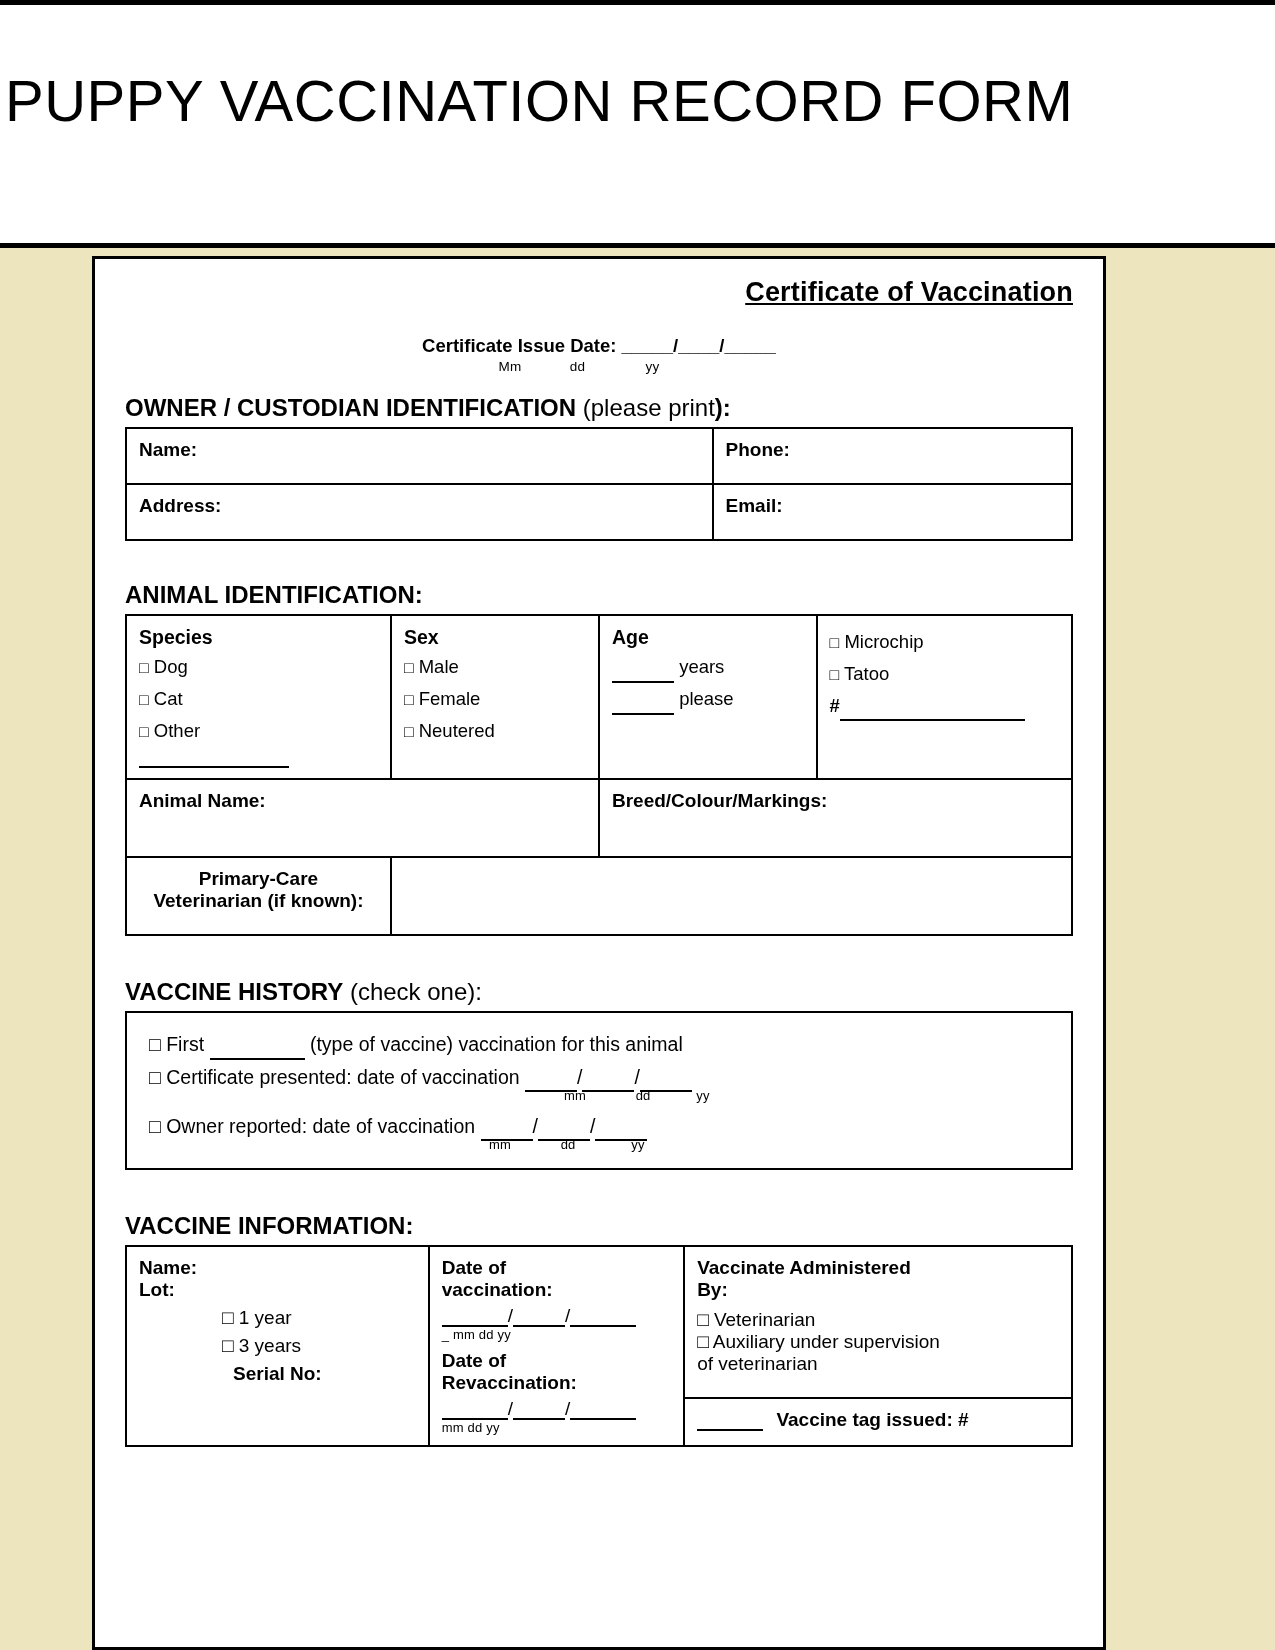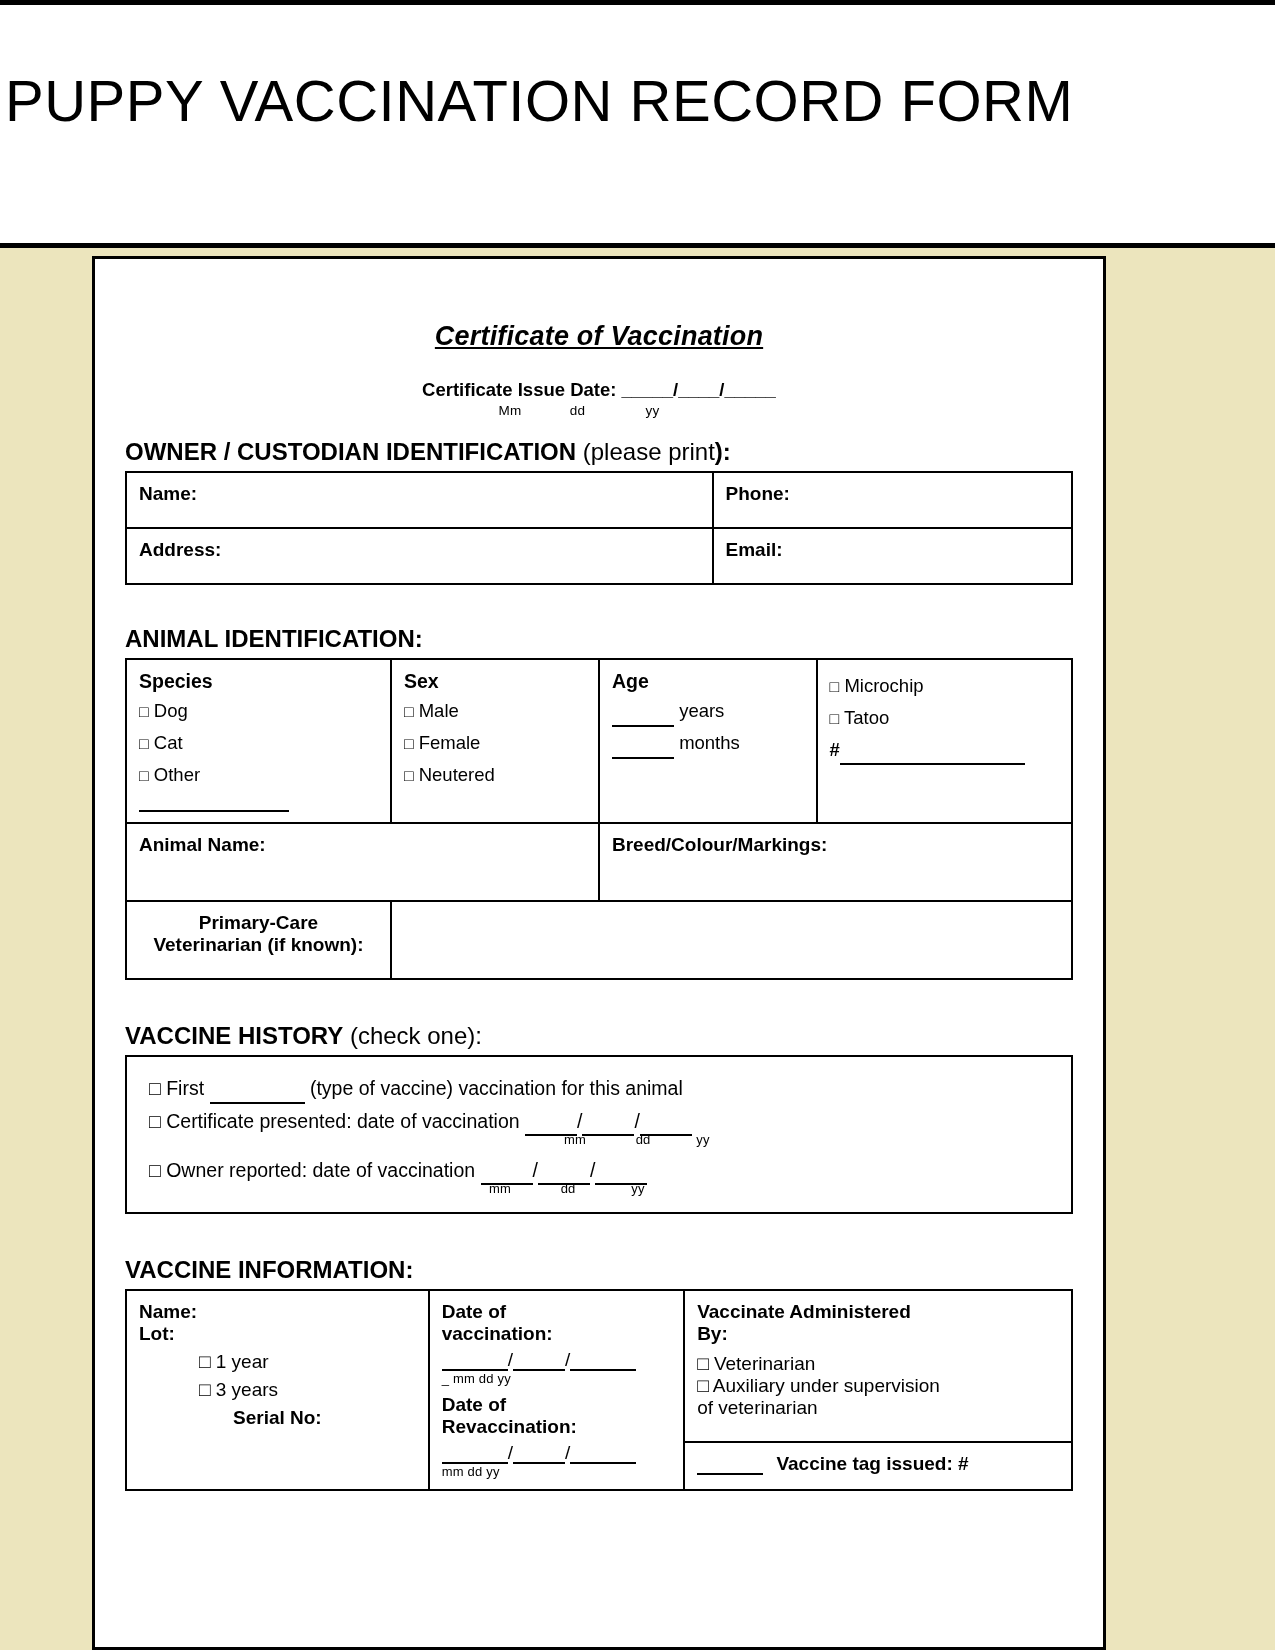--- a/index.html
+++ b/index.html
@@ -64,27 +64,26 @@
     border: 3px solid #000000;
     box-sizing: border-box;
     padding: 0;
   }
   .inner {
     position: relative;
     padding: 0 30px;
   }
 
   .cert-title {
-    text-align: center;
+    text-align: right;
     font-size: 27px;
     font-weight: bold;
     text-decoration: underline;
-    margin-top: 62px;
+    margin-top: 18px;
     letter-spacing: 0.2px;
-    font-style: italic;
   }
 
   .issue-date-row {
     text-align: center;
     margin-top: 27px;
     font-size: 18.5px;
     font-weight: bold;
   }
   .issue-date-labels {
     text-align: center;
@@ -177,21 +176,21 @@
   .ul-blank-sm {
     display: inline-block;
     border-bottom: 2px solid #000;
     width: 52px;
     height: 1px;
     vertical-align: bottom;
   }
 
   
   .vi td { padding: 10px 12px; font-size: 19.5px; }
-  .vi .ind { margin-left: 24px; padding-left: 36px; }
+  .vi .ind { margin-left: 47px; padding-left: 36px; }
   .vi .ul-date {
     display: inline-block;
     border-bottom: 2px solid #000;
     width: 66px;
     height: 1px;
     vertical-align: bottom;
   }
   .vi .ul-date-s {
     display: inline-block;
     border-bottom: 2px solid #000;
@@ -269,21 +268,21 @@
           </td>
           <td>
             <div class="colhead">Sex</div>
             <div class="chk"><span class="box">□</span> <span>Male</span></div>
             <div class="chk"><span class="box">□</span> <span>Female</span></div>
             <div class="chk"><span class="box">□</span> <span>Neutered</span></div>
           </td>
           <td>
             <div class="colhead">Age</div>
             <div class="chk"><span class="ul-small"></span> <span>years</span></div>
-            <div class="chk"><span class="ul-small"></span> <span>months</span></div>
+            <div class="chk"><span class="ul-small"></span> <span>please</span></div>
           </td>
           <td>
             <div class="chk"><span class="box">□</span> <span>Microchip</span></div>
             <div class="chk"><span class="box">□</span> <span>Tatoo</span></div>
             <div class="chk"><span class="lbl-b">#</span><span class="ul-med"></span></div>
           </td>
         </tr>
         <tr>
           <td colspan="2" style="height:56px;"><span class="lbl-b">Animal Name:</span></td>
           <td colspan="2"><span class="lbl-b">Breed/Colour/Markings:</span></td>

